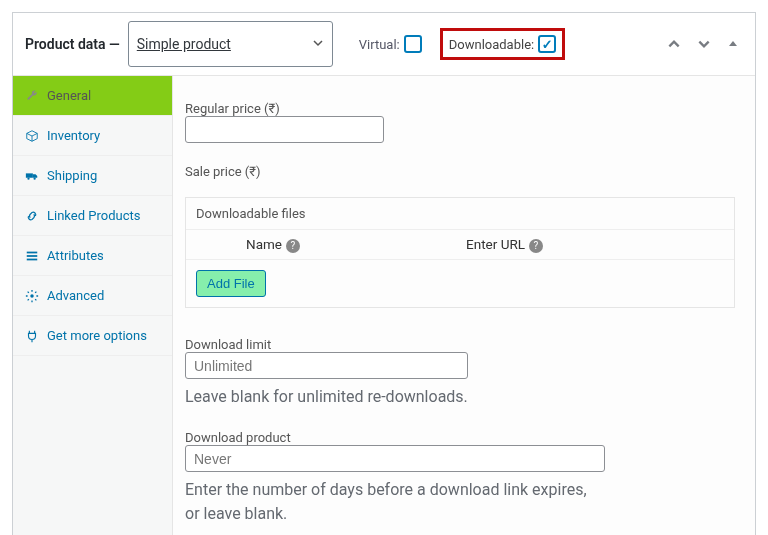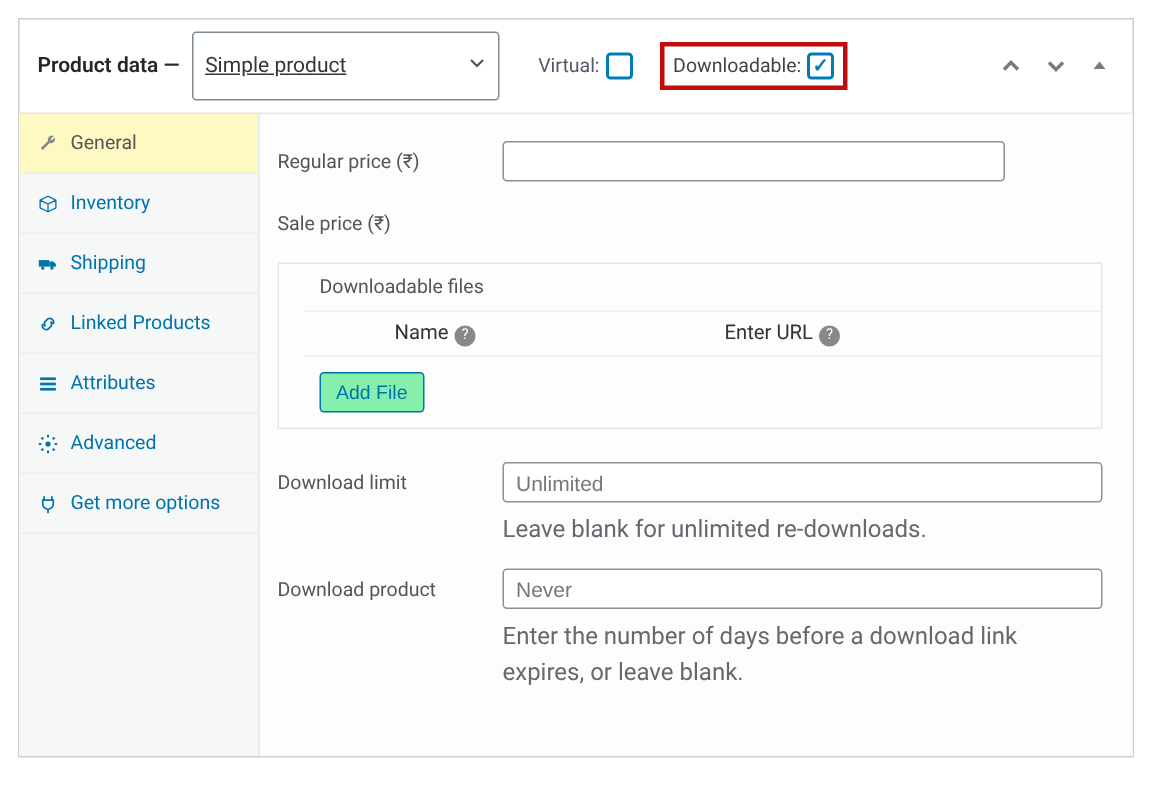--- a/index.html
+++ b/index.html
@@ -100,36 +100,37 @@
     display: flex;
     align-items: center;
     gap: 8px;
     padding: 12px 12px;
     color: #0073aa;
     font-size: 13px;
     cursor: pointer;
     border-bottom: 1px solid #eee;
   }
   .tab.active {
-    background: #fef9c3;
+    background: #84cc16;
     color: #555;
     font-weight: 400;
   }
   .tab .ticon {
     display: inline-flex;
     width: 14px;
   }
   .content {
     flex: 1;
     padding: 18px 20px 30px 12px;
   }
   .row {
     display: flex;
     align-items: flex-start;
     margin-bottom: 14px;
+    flex-direction: column;
   }
   .row label {
     width: 150px;
     padding-top: 7px;
     color: #555;
     font-size: 13px;
   }
   .row .field {
     flex: 1;
     max-width: 335px;
@@ -149,21 +150,20 @@
     color: #0073aa;
     text-decoration: underline;
     font-size: 13px;
     cursor: pointer;
     display: inline-block;
     margin-top: 8px;
   }
   .dl-section {
     border: 1px solid #e5e5e5;
     margin: 18px 0 22px 0;
-    padding-left: 17px;
   }
   .dl-caption {
     padding: 8px 10px;
     color: #555;
     font-size: 13px;
   }
   .dl-table-head {
     display: flex;
     border-top: 1px solid #eee;
     border-bottom: 1px solid #eee;

